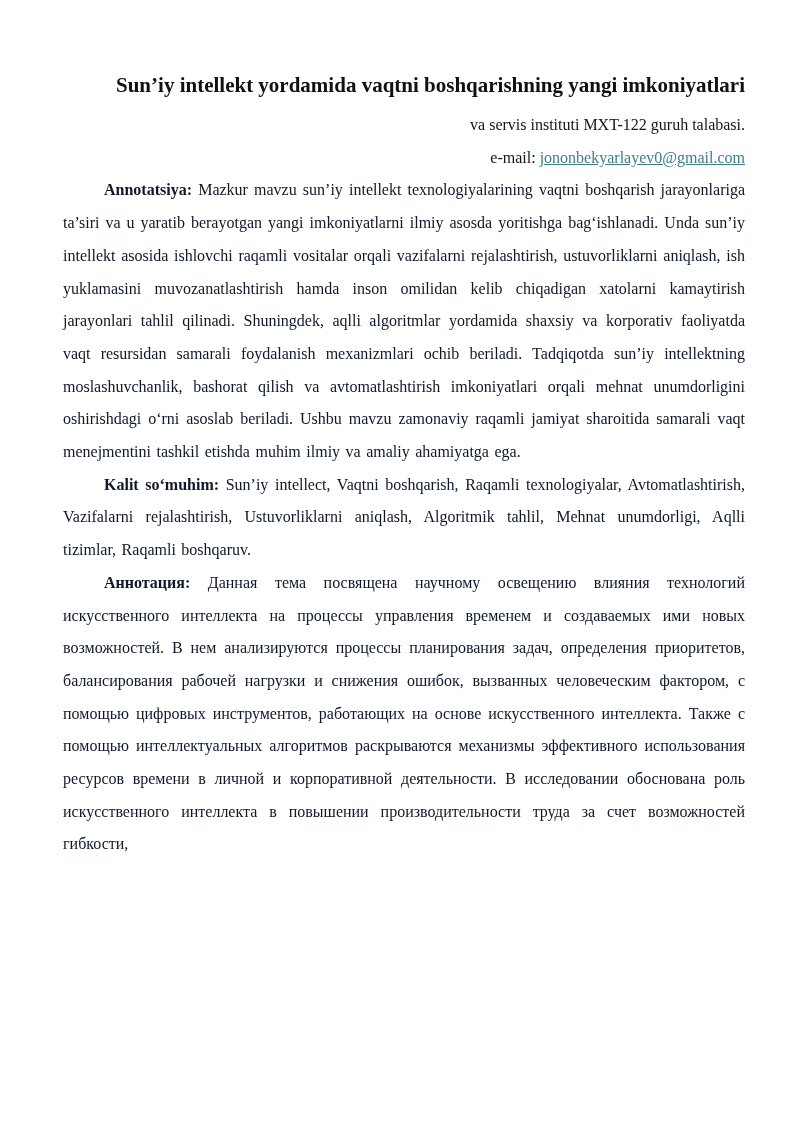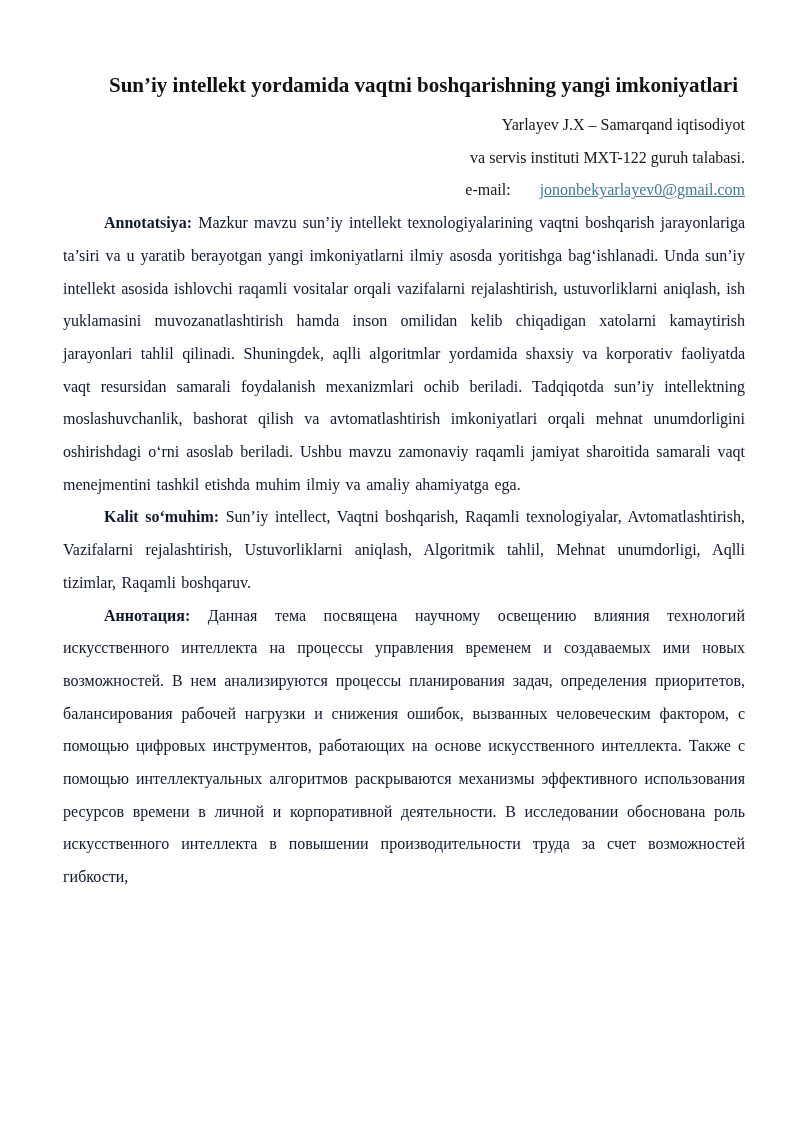--- a/index.html
+++ b/index.html
@@ -20,34 +20,33 @@
   }
   .content {
     width: 682px;
   }
   .doc-title {
     margin: 0;
     padding-left: 46px;
     font-size: 21px;
     line-height: 47px;
     font-weight: bold;
-    text-align: left;
+    text-align: right;
     color: #111111;
   }
   .author-block {
     text-align: right;
     font-size: 16px;
     line-height: 32.7px;
     color: #161616;
   }
   .email-link {
     color: #3f7d8b;
     text-decoration: underline;
     cursor: pointer;
-    margin-left: 25px;
   }
   .para {
     margin: 0;
     font-size: 16px;
     line-height: 32.7px;
     text-align: justify;
     text-indent: 41px;
     color: #0f172a;
     word-spacing: 1.5px;
   }
@@ -57,21 +56,20 @@
 </style>
 </head>
 <body>
 
 <div class="page">
   <div class="content">
 
     <h1 class="doc-title">Sun’iy intellekt yordamida vaqtni boshqarishning yangi imkoniyatlari</h1>
 
     <div class="author-block">
-      <div>Yarlayev J.X – Samarqand iqtisodiyot</div>
       <div>va servis instituti MXT-122 guruh talabasi.</div>
       <div><span>e-mail: </span><a class="email-link">jononbekyarlayev0@gmail.com</a></div>
     </div>
 
     <p class="para"><span class="lead">Annotatsiya:</span><span> Mazkur mavzu sun’iy intellekt texnologiyalarining vaqtni boshqarish jarayonlariga ta’siri va u yaratib berayotgan yangi imkoniyatlarni ilmiy asosda yoritishga bag‘ishlanadi. Unda sun’iy intellekt asosida ishlovchi raqamli vositalar orqali vazifalarni rejalashtirish, ustuvorliklarni aniqlash, ish yuklamasini muvozanatlashtirish hamda inson omilidan kelib chiqadigan xatolarni kamaytirish jarayonlari tahlil qilinadi. Shuningdek, aqlli algoritmlar yordamida shaxsiy va korporativ faoliyatda vaqt resursidan samarali foydalanish mexanizmlari ochib beriladi. Tadqiqotda sun’iy intellektning moslashuvchanlik, bashorat qilish va avtomatlashtirish imkoniyatlari orqali mehnat unumdorligini oshirishdagi o‘rni asoslab beriladi. Ushbu mavzu zamonaviy raqamli jamiyat sharoitida samarali vaqt menejmentini tashkil etishda muhim ilmiy va amaliy ahamiyatga ega.</span></p>
 
     <p class="para"><span class="lead">Kalit so‘muhim:</span><span> Sun’iy intellect, Vaqtni boshqarish, Raqamli texnologiyalar, Avtomatlashtirish, Vazifalarni rejalashtirish, Ustuvorliklarni aniqlash, Algoritmik tahlil, Mehnat unumdorligi, Aqlli tizimlar, Raqamli boshqaruv.</span></p>
 
     <p class="para"><span class="lead">Аннотация:</span><span> Данная тема посвящена научному освещению влияния технологий искусственного интеллекта на процессы управления временем и создаваемых ими новых возможностей. В нем анализируются процессы планирования задач, определения приоритетов, балансирования рабочей нагрузки и снижения ошибок, вызванных человеческим фактором, с помощью цифровых инструментов, работающих на основе искусственного интеллекта. Также с помощью интеллектуальных алгоритмов раскрываются механизмы эффективного использования ресурсов времени в личной и корпоративной деятельности. В исследовании обоснована роль искусственного интеллекта в повышении производительности труда за счет возможностей гибкости,</span></p>
 

